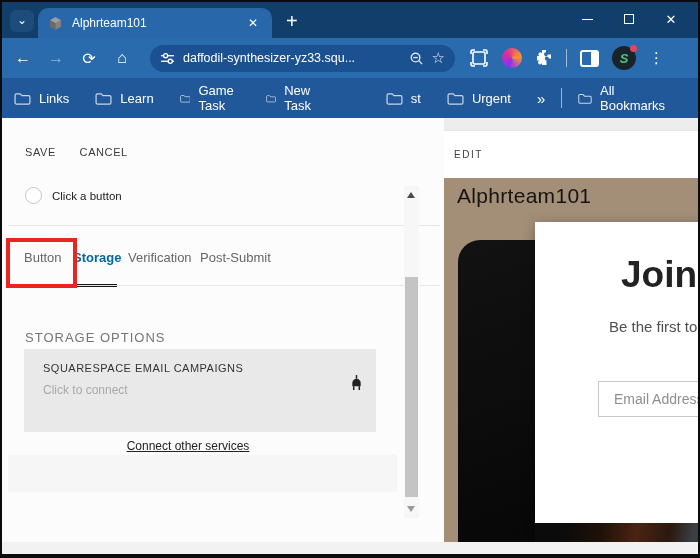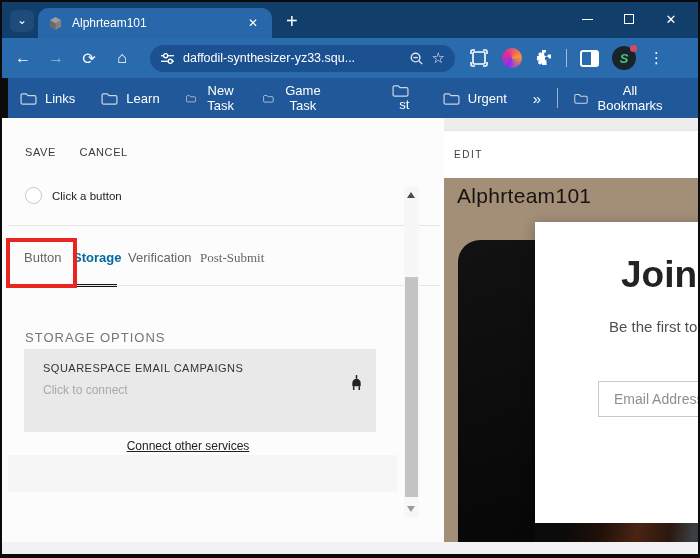--- a/index.html
+++ b/index.html
@@ -30,24 +30,24 @@
   .extrow { display:flex; align-items:center; margin-left:14px; gap:13px; }
   .ext-sep { width:1px; height:18px; background:rgba(255,255,255,.55); }
   .colorful { width:20px; height:20px; border-radius:50%; background:conic-gradient(from 200deg,#8a2ff7,#e0308f,#f7962f,#8a2ff7); }
   .avatar { position:relative; width:24px; height:24px; border-radius:50%; background:#18242a; display:flex; align-items:center; justify-content:center; color:#47c47d; font-size:13px; font-style:italic; font-weight:bold; }
   .avatar .dot { position:absolute; right:-1px; top:-1px; width:7px; height:7px; border-radius:50%; background:#e0475f; }
   .dots { color:#fff; font-size:15px; }
   .sidepanel-ico { width:19px; height:17px; border:2px solid #fff; border-radius:3px; position:relative; }
   .sidepanel-ico::after { content:""; position:absolute; right:0; top:0; width:6px; height:100%; background:#fff; }
 
   
-  .bmbar { position:absolute; left:8px; top:78px; right:2px; height:40px; background:#20589a; display:flex; align-items:center; padding:0 12px;text-align:center; }
+  .bmbar { position:absolute; left:2px; top:78px; right:2px; height:40px; background:#20589a; display:flex; align-items:center; padding:0 12px; }
   .bm { display:flex; align-items:center; color:#fff; font-size:13px; margin-right:26px; }
   .bm svg { margin-right:8px; }
-  .bm.gap { margin-left:42px;flex-direction:column; }
+  .bm.gap { margin-left:42px; }
   .bm-right { margin-left:auto; display:flex; align-items:center; color:#fff; }
   .bm-ovf { font-size:15px; margin-right:16px; }
   .bm-sep { width:1px; height:20px; background:rgba(255,255,255,.55); margin-right:16px; }
 
   
   .content { position:absolute; left:2px; top:118px; width:696px; height:424px; background:#fcfcfc; }
   .leftpanel { position:absolute; left:0; top:0; width:442px; height:424px; }
   .actions { position:absolute; left:23px; top:28px; font-size:11px; letter-spacing:.6px; color:#3a3a3a; }
   .actions span { margin-right:20px; cursor:pointer; }
   .radio-row { position:absolute; left:23px; top:69px; display:flex; align-items:center; }
@@ -180,27 +180,27 @@
     <span class="bm">
       <svg width="17" height="13" viewBox="0 0 18 14" fill="none" stroke="#ccd6e4" stroke-width="1.3">
           <path d="M1 3.5C1 2.7 1.7 2 2.5 2h4l2 2h7c.8 0 1.5.7 1.5 1.5v6c0 .8-.7 1.5-1.5 1.5h-13A1.5 1.5 0 0 1 1 11.5Z"></path>
         </svg>
       <span>Learn</span>
     </span>
     <span class="bm">
       <svg width="17" height="13" viewBox="0 0 18 14" fill="none" stroke="#ccd6e4" stroke-width="1.3">
           <path d="M1 3.5C1 2.7 1.7 2 2.5 2h4l2 2h7c.8 0 1.5.7 1.5 1.5v6c0 .8-.7 1.5-1.5 1.5h-13A1.5 1.5 0 0 1 1 11.5Z"></path>
         </svg>
+      <span>Game Task</span>
+    </span>
+    <span class="bm">
+      <svg width="17" height="13" viewBox="0 0 18 14" fill="none" stroke="#ccd6e4" stroke-width="1.3">
+          <path d="M1 3.5C1 2.7 1.7 2 2.5 2h4l2 2h7c.8 0 1.5.7 1.5 1.5v6c0 .8-.7 1.5-1.5 1.5h-13A1.5 1.5 0 0 1 1 11.5Z"></path>
+        </svg>
       <span>New Task</span>
-    </span>
-    <span class="bm">
-      <svg width="17" height="13" viewBox="0 0 18 14" fill="none" stroke="#ccd6e4" stroke-width="1.3">
-          <path d="M1 3.5C1 2.7 1.7 2 2.5 2h4l2 2h7c.8 0 1.5.7 1.5 1.5v6c0 .8-.7 1.5-1.5 1.5h-13A1.5 1.5 0 0 1 1 11.5Z"></path>
-        </svg>
-      <span>Game Task</span>
     </span>
     <span class="bm gap">
       <svg width="17" height="13" viewBox="0 0 18 14" fill="none" stroke="#ccd6e4" stroke-width="1.3">
           <path d="M1 3.5C1 2.7 1.7 2 2.5 2h4l2 2h7c.8 0 1.5.7 1.5 1.5v6c0 .8-.7 1.5-1.5 1.5h-13A1.5 1.5 0 0 1 1 11.5Z"></path>
         </svg>
       <span>st</span>
     </span>
     <span class="bm">
       <svg width="17" height="13" viewBox="0 0 18 14" fill="none" stroke="#ccd6e4" stroke-width="1.3">
           <path d="M1 3.5C1 2.7 1.7 2 2.5 2h4l2 2h7c.8 0 1.5.7 1.5 1.5v6c0 .8-.7 1.5-1.5 1.5h-13A1.5 1.5 0 0 1 1 11.5Z"></path>
@@ -230,21 +230,21 @@
       <div class="radio-row">
         <span class="radio-circle"></span>
         <span class="radio-label">Click a button</span>
       </div>
 
       <div class="tabs-topline"></div>
 
       <span class="ptab" style="left:22px;">Button</span>
       <span class="ptab active" style="left:71px;">Storage</span>
       <span class="ptab" style="left:126px;">Verification</span>
-      <span class="ptab" style="left:198px;font-family:Liberation Serif, serif;">Post-Submit</span>
+      <span class="ptab" style="left:198px;">Post-Submit</span>
       <div class="tab-underline"></div>
       <div class="tabs-botline"></div>
 
       <div class="redbox"></div>
 
       <div class="sect-label">STORAGE OPTIONS</div>
 
       <div class="provider-card">
         <span class="provider-title">SQUARESPACE EMAIL CAMPAIGNS</span>
         <span class="provider-sub">Click to connect</span>

